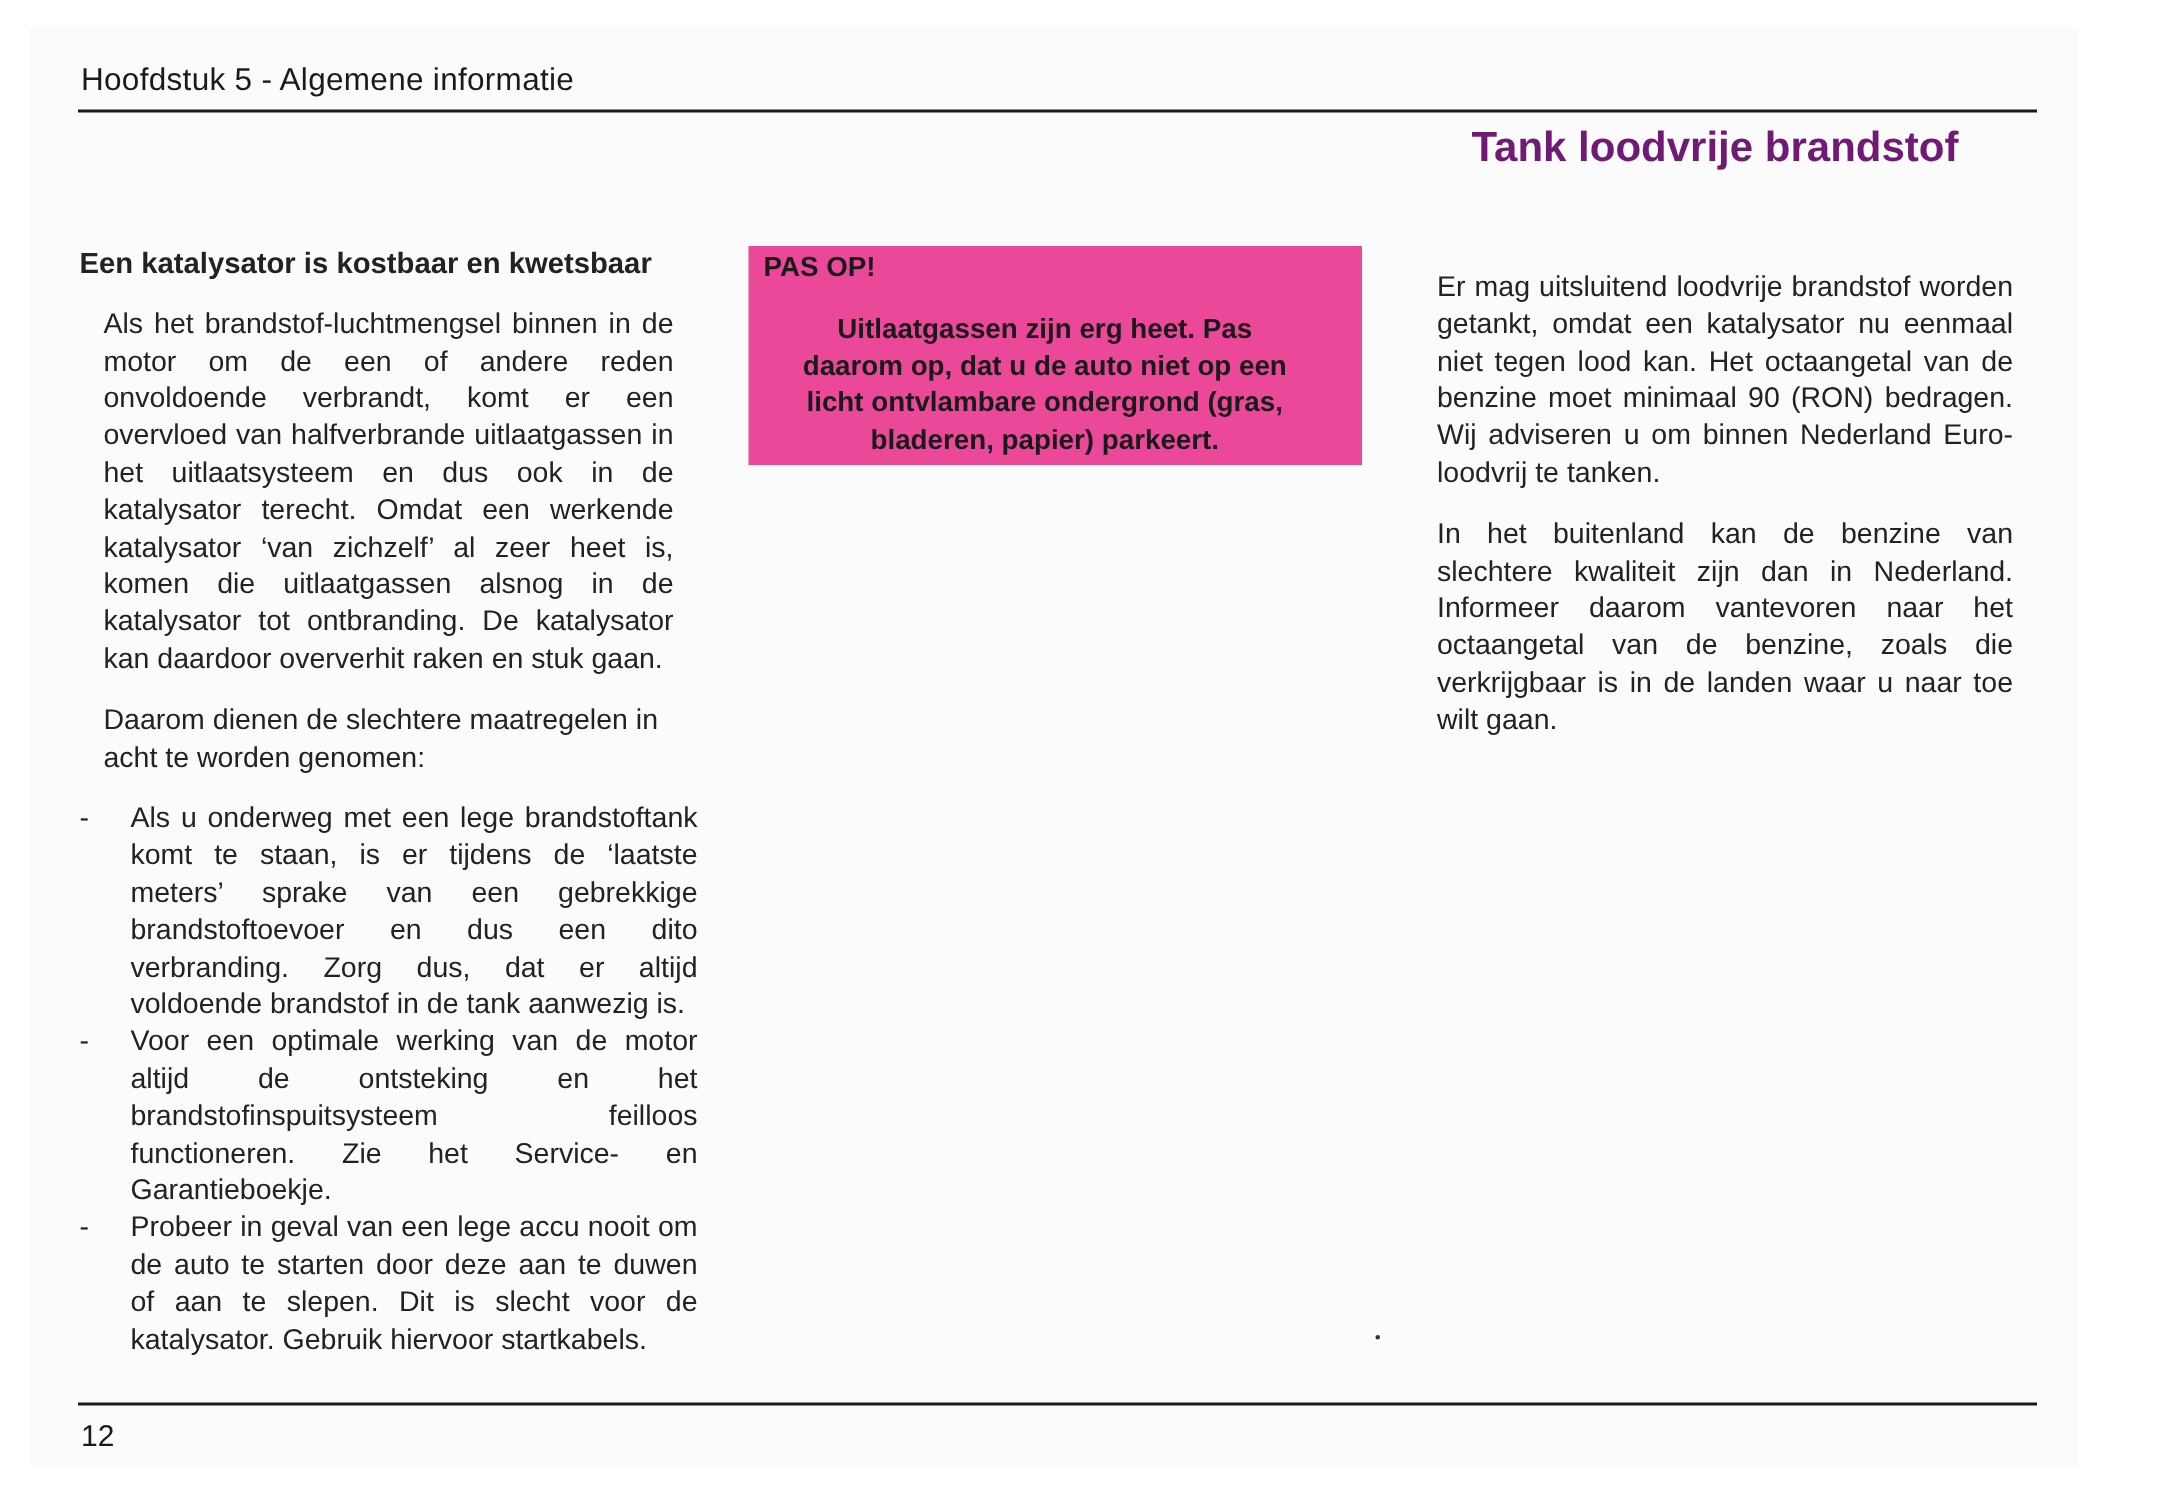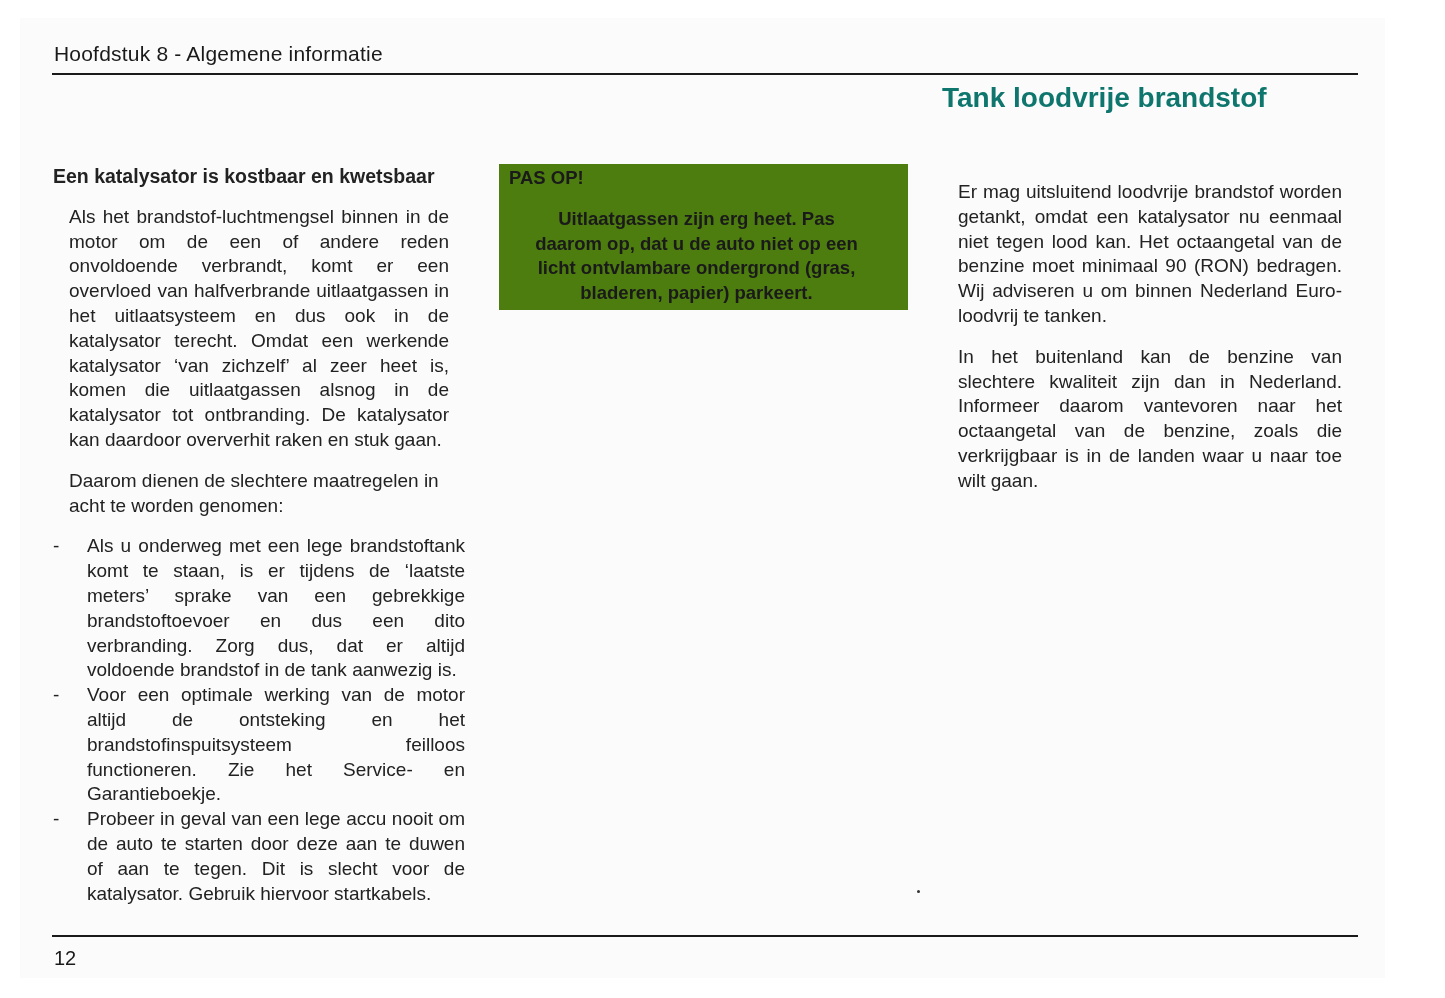--- a/index.html
+++ b/index.html
@@ -34,25 +34,25 @@
     .rule-top {
       position: absolute;
       left: 52px;
       top: 73px;
       width: 1306px;
       height: 2px;
       background: #1a1a1a;
     }
     .section-title {
       position: absolute;
-      left: 942px;
+      left: 981px;
       top: 82px;
       font-size: 28px;
       font-weight: bold;
-      color: #0f766e;
+      color: #701a75;
     }
     .col {
       position: absolute;
       font-size: 19px;
       line-height: 24.8px;
       color: #222;
     }
     .col-left {
       left: 53px;
       top: 164px;
@@ -85,21 +85,21 @@
       position: absolute;
       left: 0;
       top: 0;
     }
     .warning-box {
       position: absolute;
       left: 499px;
       top: 164px;
       width: 409px;
       height: 146px;
-      background: #4d7c0f;
+      background: #ec4899;
       box-sizing: border-box;
       padding: 2px 24px 0 10px;
       font-weight: bold;
       font-size: 18.5px;
       line-height: 24.8px;
       color: #1a1a1a;
     }
     .warning-box .para { text-align: center; }
     .rule-bottom {
       position: absolute;
@@ -124,40 +124,40 @@
       height: 3px;
       border-radius: 50%;
       background: #333;
     }
   </style>
 </head>
 <body>
 
 <div class="page"></div>
 
-<div class="chapter-header">Hoofdstuk 8 - Algemene informatie</div>
+<div class="chapter-header">Hoofdstuk 5 - Algemene informatie</div>
 <div class="rule-top"></div>
 <h1 class="section-title" style="margin:0;">Tank loodvrije brandstof</h1>
 
 <div class="col col-left">
   <div class="subhead">Een katalysator is kostbaar en kwetsbaar</div>
   <p class="para">Als het brandstof-luchtmengsel binnen in de motor om de een of andere reden onvoldoende verbrandt, komt er een overvloed van halfverbrande uitlaatgassen in het uitlaatsysteem en dus ook in de katalysator terecht. Omdat een werkende katalysator ‘van zichzelf’ al zeer heet is, komen die uitlaatgassen alsnog in de katalysator tot ontbranding. De katalysator kan daardoor oververhit raken en stuk gaan.</p>
   <p class="para" style="text-align:left;">Daarom dienen de slechtere maatregelen in acht te worden genomen:</p>
   <ul class="bullets">
     <li class="bullet">
       <span class="bullet-dash">-</span>
       <span>Als u onderweg met een lege brandstoftank komt te staan, is er tijdens de ‘laatste meters’ sprake van een gebrekkige brandstoftoevoer en dus een dito verbranding. Zorg dus, dat er altijd voldoende brandstof in de tank aanwezig is.</span>
     </li>
     <li class="bullet">
       <span class="bullet-dash">-</span>
       <span>Voor een optimale werking van de motor altijd de ontsteking en het brandstofinspuitsysteem feilloos functioneren. Zie het Service- en Garantieboekje.</span>
     </li>
     <li class="bullet">
       <span class="bullet-dash">-</span>
-      <span>Probeer in geval van een lege accu nooit om de auto te starten door deze aan te duwen of aan te tegen. Dit is slecht voor de katalysator. Gebruik hiervoor startkabels.</span>
+      <span>Probeer in geval van een lege accu nooit om de auto te starten door deze aan te duwen of aan te slepen. Dit is slecht voor de katalysator. Gebruik hiervoor startkabels.</span>
     </li>
   </ul>
 </div>
 
 <div class="warning-box">
   <div>PAS OP!</div>
   <p class="para">Uitlaatgassen zijn erg heet. Pas daarom op, dat u de auto niet op een licht ontvlambare ondergrond (gras, bladeren, papier) parkeert.</p>
 </div>
 
 <div class="col col-right">

